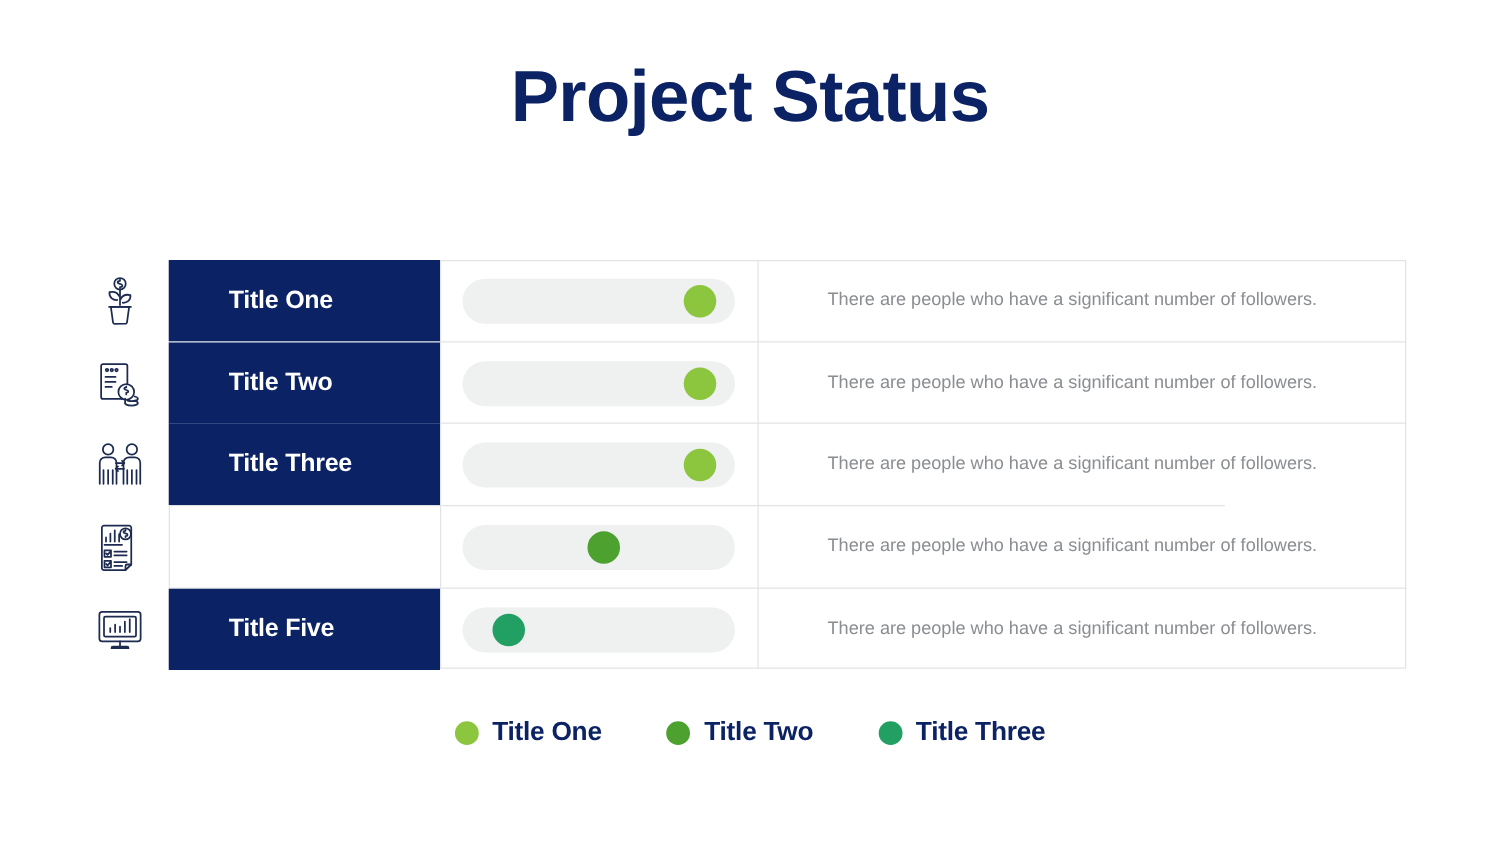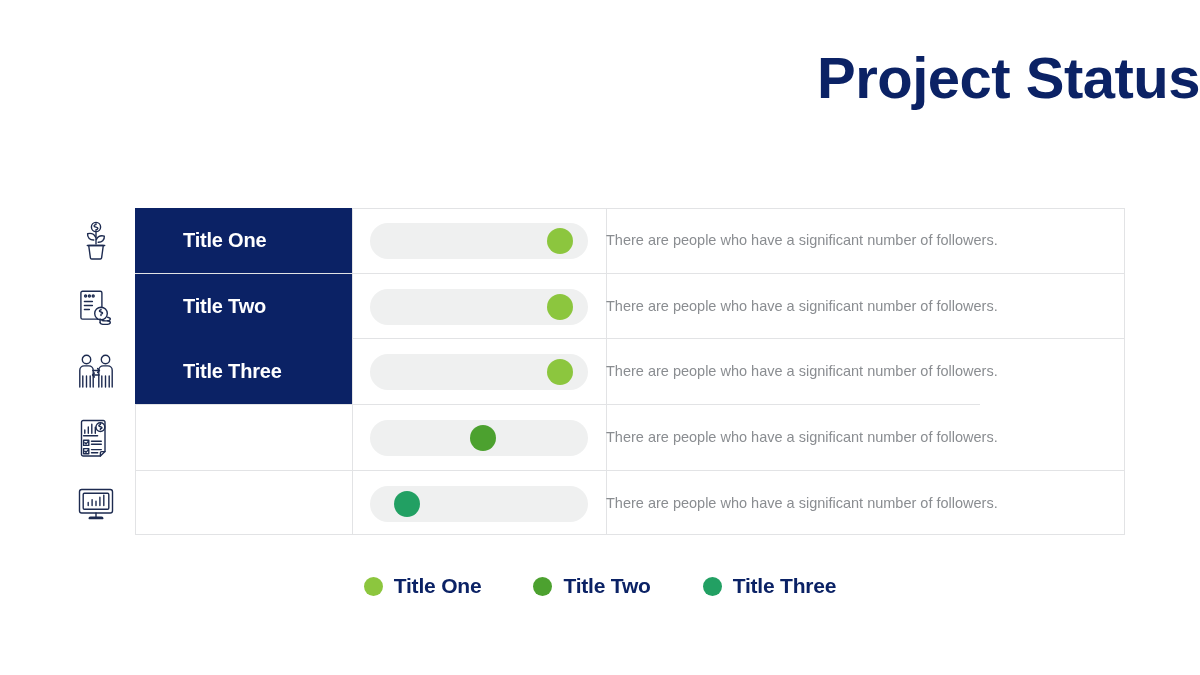--- a/index.html
+++ b/index.html
@@ -15,21 +15,21 @@
     font-family: "Liberation Sans", sans-serif;
     -webkit-font-smoothing: antialiased;
   }
 
   
   .page-title {
     position: absolute;
     left: 0;
     top: 46px;
     width: 1200px;
-    text-align: right;
+    text-align: center;
     font-size: 58px;
     font-weight: bold;
     color: #0B2265;
     letter-spacing: -0.5px;
     line-height: 1.1;
   }
 
   
   .table-wrap {
     position: absolute;
@@ -135,20 +135,21 @@
   
   .desc-cell {
     position: absolute;
     left: 471px;
     top: 0;
     width: 519px;
     height: 65px;
     display: flex;
     align-items: center;
     box-sizing: border-box;
+    padding-left: 56px;
   }
   .desc-cell span {
     color: #8a8d91;
     font-size: 14.5px;
     line-height: 1.4;
   }
 
   
   .legend {
     position: absolute;
@@ -302,20 +303,23 @@
   <div class="row" style="top:263px;">
     <div class="icon-col">
       <svg width="38" height="34" viewBox="0 0 38 34" fill="none" stroke="#1d2b50" stroke-width="1.4" stroke-linecap="round" stroke-linejoin="round">
         <rect x="2.5" y="2.5" width="33" height="23.5" rx="2.2"></rect>
         <rect x="6.2" y="6.2" width="25.6" height="16.1" rx="1.2"></rect>
         <path d="M11.2 18.6v-3.2M15.1 18.6v-6M19 18.6v-4.3M22.9 18.6v-8.4M26.8 18.6V8.2"></path>
         <path d="M19 26v4.3"></path>
         <path d="M12.2 31.5h13.6a1.2 1.2 0 0 0-1.2-1.2h-11.2a1.2 1.2 0 0 0-1.2 1.2Z"></path>
       </svg>
     </div>
+    <div class="title-cell">
+      <span>Title Five</span>
+    </div>
     <div class="slider-cell">
       <div class="slider-track">
         <div class="slider-knob" style="left:17%; background:#22A063;"></div>
       </div>
     </div>
     <div class="desc-cell">
       <span>There are people who have a significant number of followers.</span>
     </div>
   </div>
 

